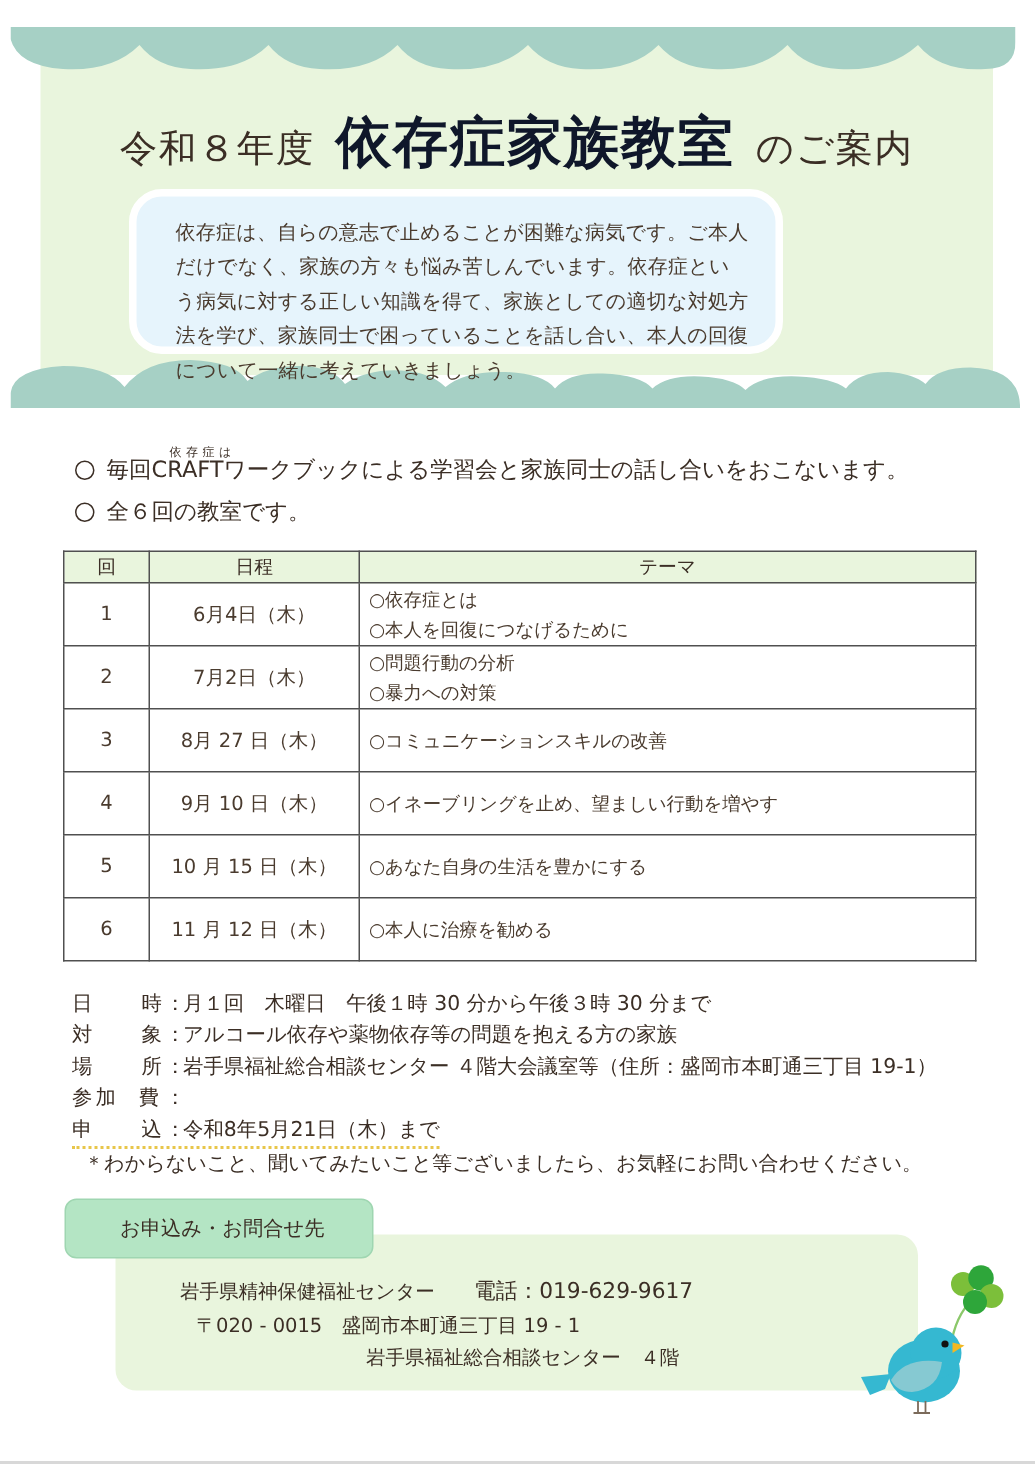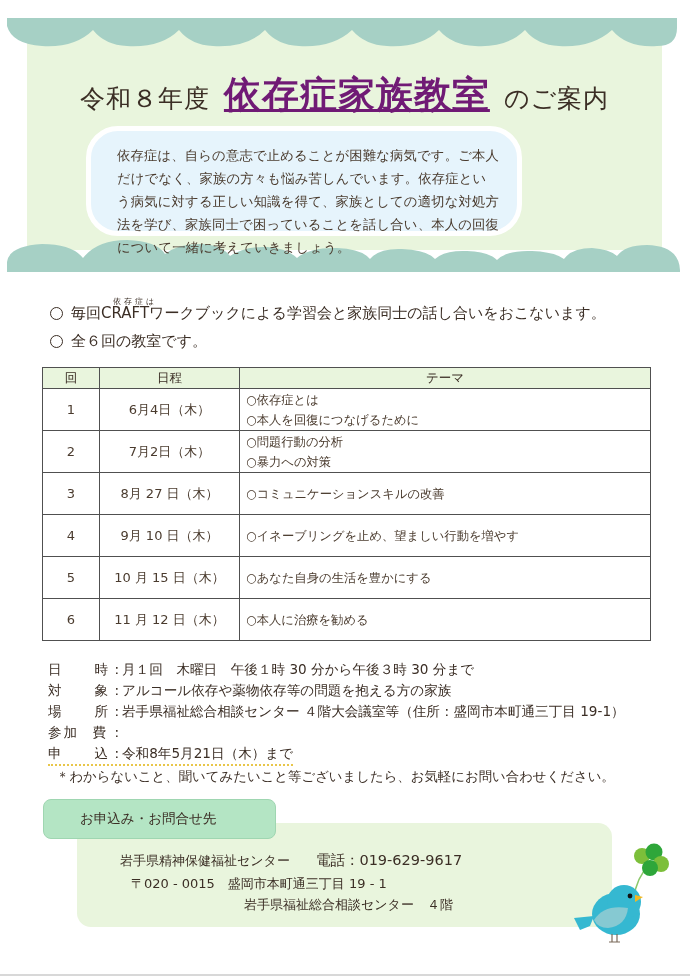--- a/index.html
+++ b/index.html
@@ -15,26 +15,26 @@
       background: #e9f5dd;
     }
     .awning-top { position: absolute; left: 7px; top: 18px; width: 670px; height: 32px; }
     .awning-bottom { position: absolute; left: 7px; top: 240px; width: 675px; height: 34px; }
     .title-row {
       position: absolute; left: 27px; top: 70px; width: 635px; height: 50px;
       display: flex; align-items: baseline; justify-content: center; gap: 14px;
       white-space: nowrap;
     }
     .title-pre { font-size: 25px; color: #3b2e25; letter-spacing: 1px; }
-    .title-main { font-size: 37px; color: #701a75; font-weight: bold; letter-spacing: 1px; text-decoration: underline; }
+    .title-main { font-size: 37px; color: #0f172a; font-weight: bold; letter-spacing: 1px; }
     .title-post { font-size: 25px; color: #3b2e25; letter-spacing: 1px; }
 
     .intro-box {
       position: absolute; left: 86px; top: 126px; width: 436px; height: 110px;
-      background: #e6f4fc; border: 5px solid #ffffff; border-radius: 32px;
+      background: #e6f4fc; border: 5px solid #ffffff; border-radius: 22px;
       padding: 13px 18px 0 26px;
     }
     .intro-text {
       font-size: 13.3px; line-height: 23px; color: #4a3b2e; letter-spacing: 0.2px;
     }
 
     
     .bullets { position: absolute; left: 50px; top: 300px; width: 620px; }
     .bullet {
       font-size: 15px; color: #3b2e25; line-height: 26px; white-space: nowrap;
@@ -80,21 +80,21 @@
       border-bottom: 2px dotted #e8c64a; display: inline-flex; padding-bottom: 0;
     }
     .note { font-size: 13.4px; line-height: 22px; color: #3b2e25; padding-left: 8px; white-space: nowrap; }
 
     
     .contact-box {
       position: absolute; left: 77px; top: 823px; width: 535px; height: 104px;
       background: #e9f5dd; border-radius: 14px;
     }
     .contact-tab {
-      position: absolute; left: 43px; top: 799px; width: 233px; height: 40px;
+      position: absolute; left: 43px; top: 799px; width: 206px; height: 40px;
       background: #b4e5c4; border: 1px solid #9fd6b1; border-radius: 8px;
       display: flex; align-items: center; padding-left: 36px;
       font-size: 13.5px; color: #3b2e25;
     }
     .contact-line { position: absolute; font-size: 13px; color: #3b2e25; white-space: nowrap; }
     .contact-line.l1 { left: 103px; top: 851px; margin-left: 17px; }
     .contact-line.l1 .phone { margin-left: 26px; font-size: 14.5px; }
     .contact-line.l2 { left: 131px; top: 875px; }
     .contact-line.l3 { left: 244px; top: 896px; }
 

